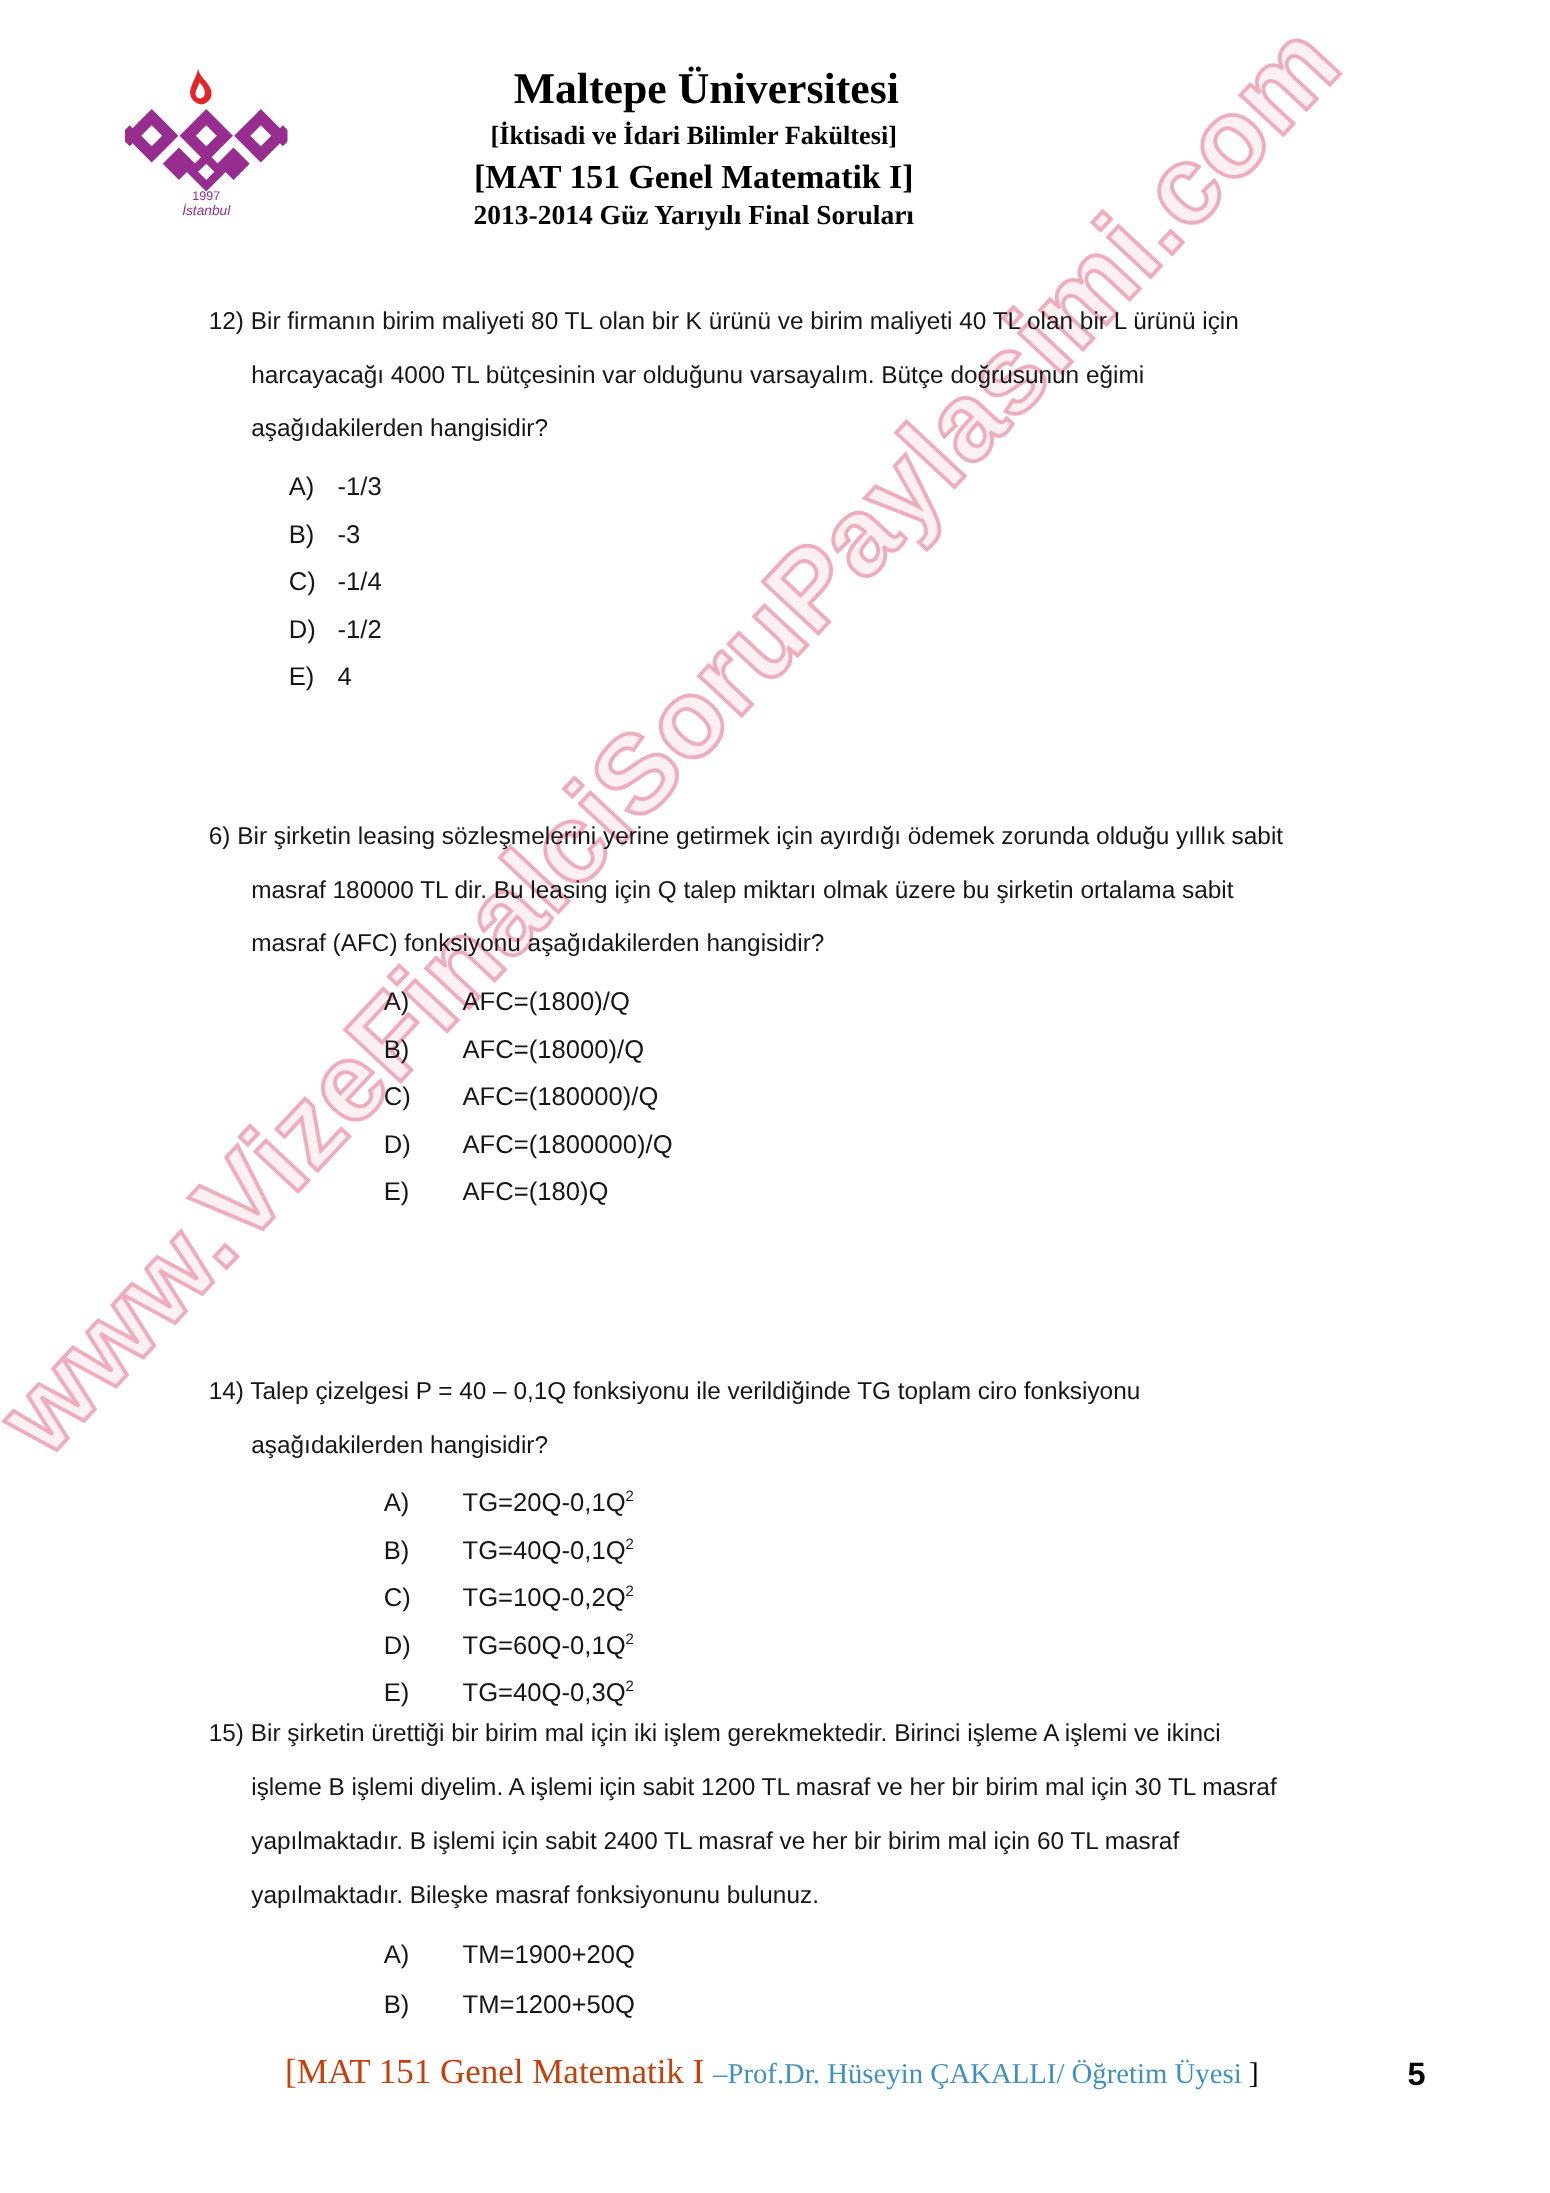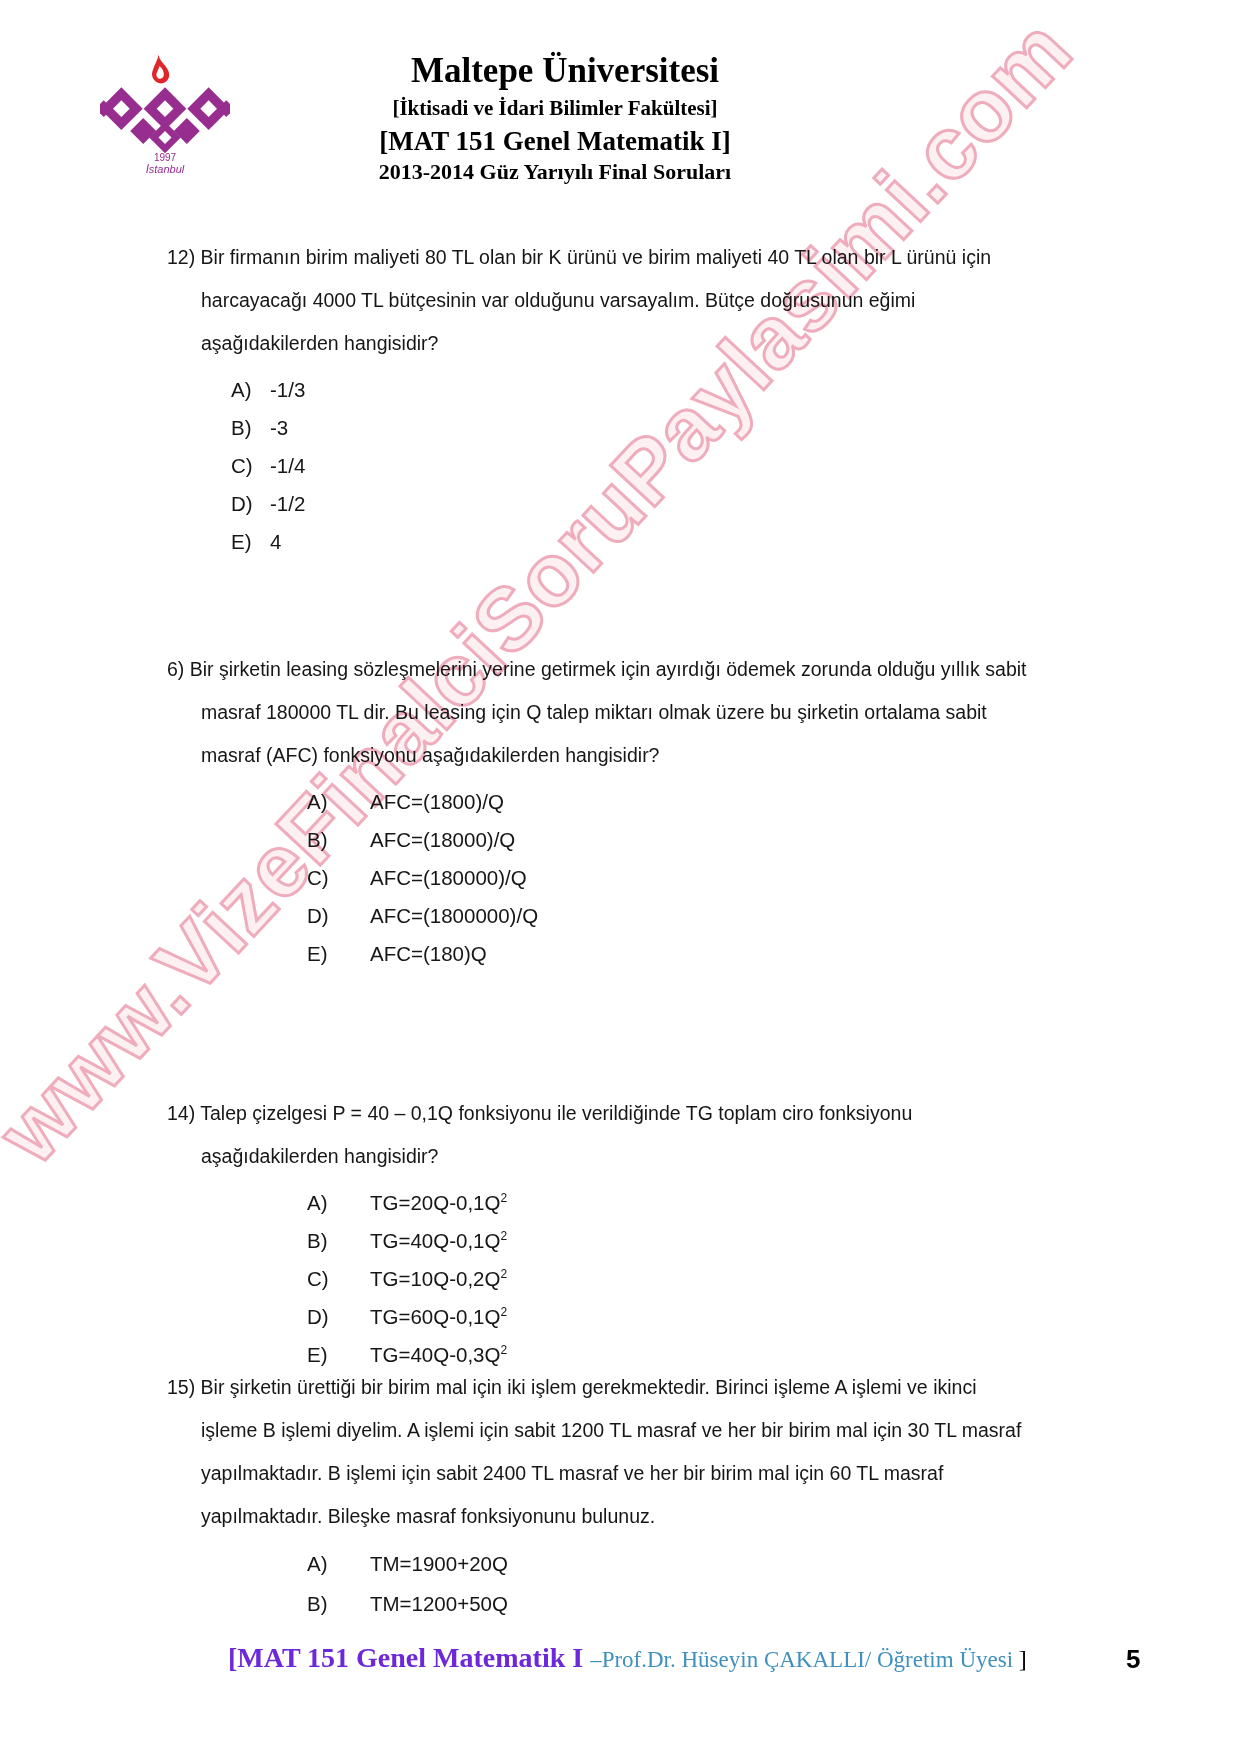--- a/index.html
+++ b/index.html
@@ -40,21 +40,21 @@
   .opt { display:flex; line-height:38px; }
   .q15 .opt { line-height:40px; }
   .opts-narrow { margin-left:64px; }
   .opts-narrow .letter { width:39px; flex:0 0 39px; }
   .opts-wide { margin-left:140px; }
   .opts-wide .letter { width:63px; flex:0 0 63px; }
   .val sup { font-size:12px; line-height:0; }
   
   .footer { position:absolute; left:228px; top:1642px; z-index:1;
             font-family:"Liberation Serif", serif; white-space:nowrap; }
-  .ftr-course { font-size:28px; font-weight:bold; color:#6d28d9; }
+  .ftr-course { font-size:28px; font-weight:normal; color:#c2410c; }
   .ftr-instructor { font-size:23px; color:#3f90bd;margin-top:20px; }
   .ftr-bracket { font-size:24px; color:#000; }
   .page-number { position:absolute; left:1126px; top:1644px; z-index:1;
                  font-size:26px; font-weight:bold; color:#000; }
 </style>
 </head>
 <body>
 
 <div class="page">
 

